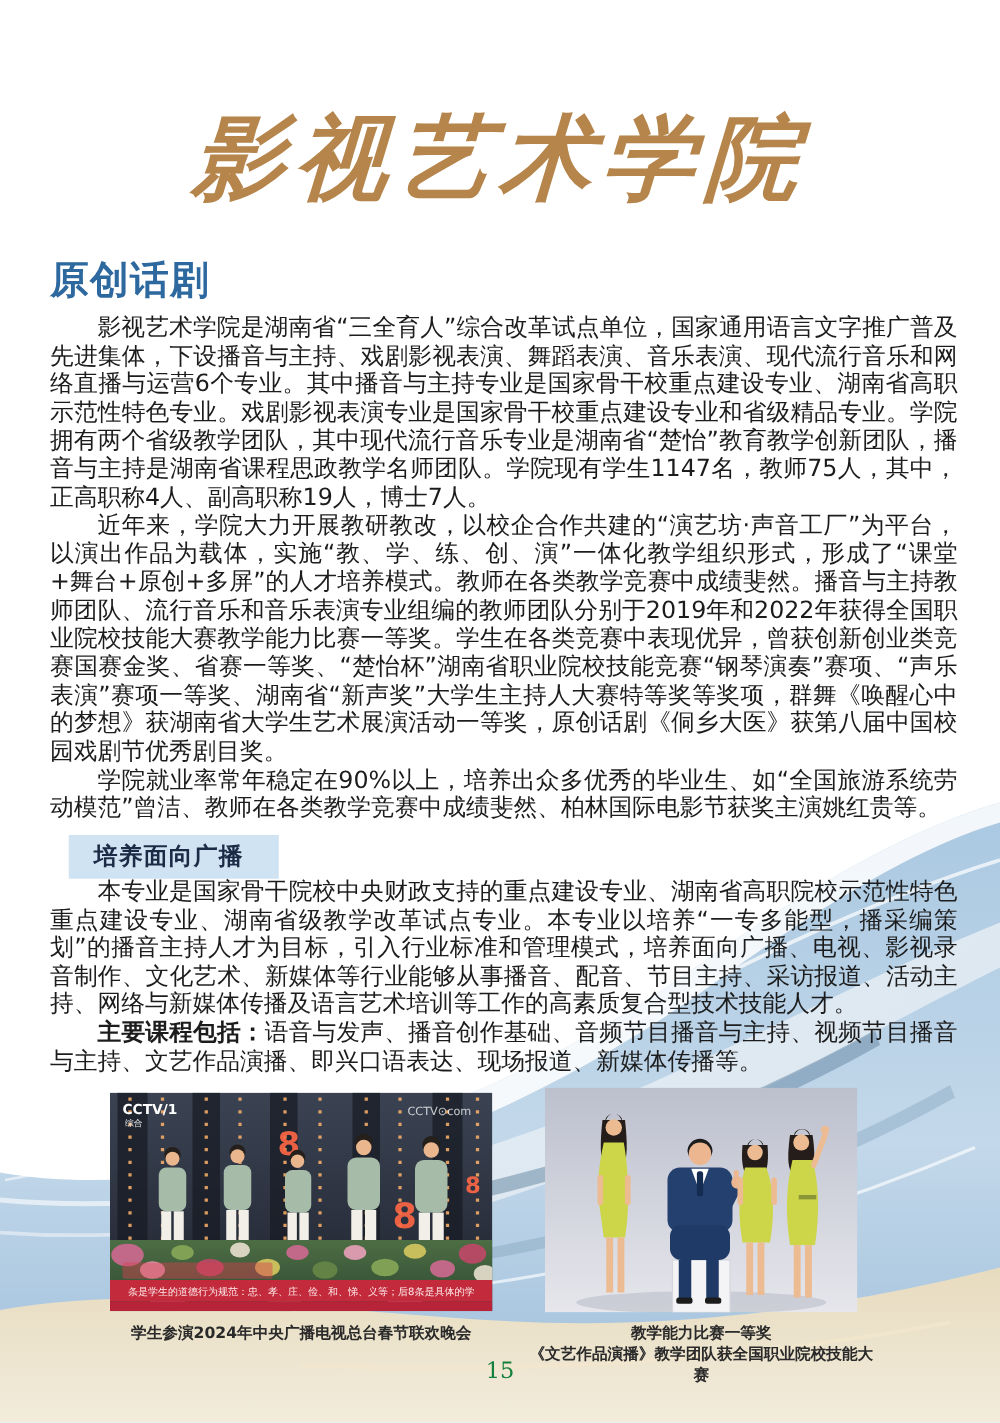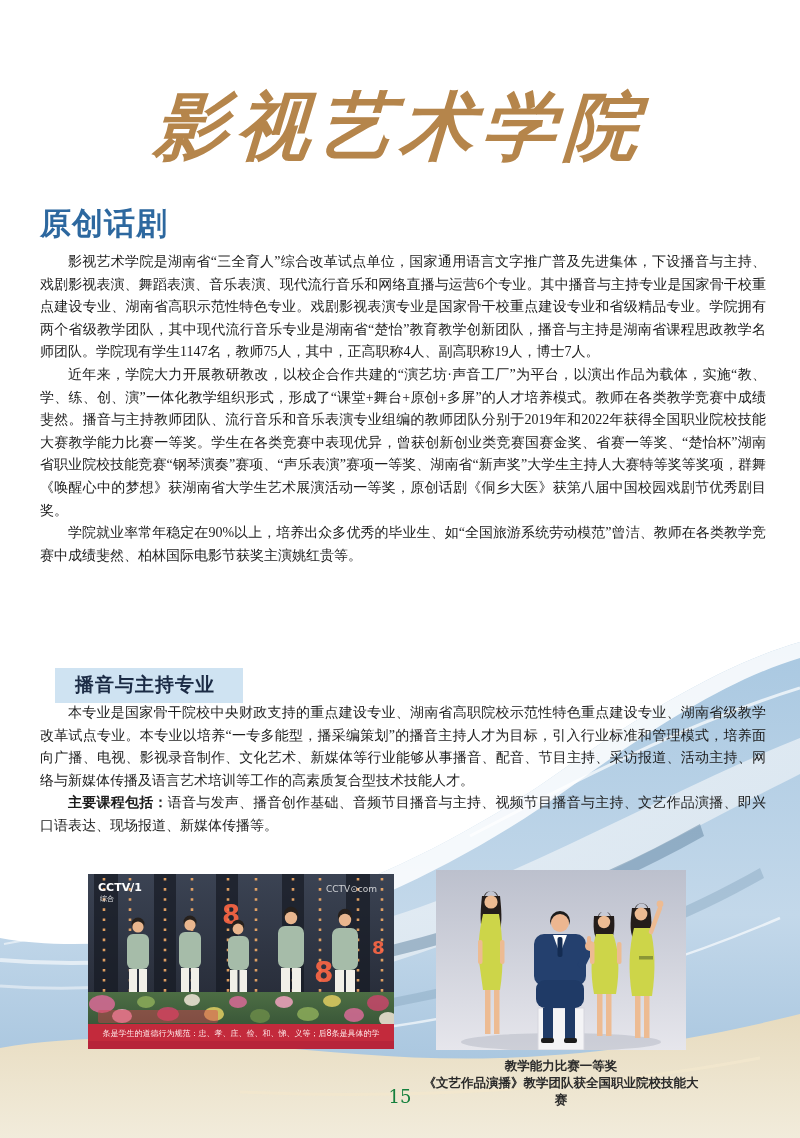--- a/index.html
+++ b/index.html
@@ -27,24 +27,23 @@
     font-size:31px; font-weight:bold; color:#2d689f;
     letter-spacing:1px;
   }
   #h-college { top:203px; }
   #h-major   { top:624px; }
 
   .para-block { position:absolute; left:40px; width:726px; }
   #block-college { top:251px; }
   #block-major   { top:702px; }
   .para-block p {
-    font-size:14px; line-height:22.6px;
+    font-size:19px; line-height:22.6px;
     text-align:justify; text-indent:2em;
     color:#1c1c1c;
-    font-family:Liberation Serif, serif;
   }
   .para-block p b { font-weight:bold; }
 
   .major-band {
     position:absolute; left:55px; top:668px;
     background:#cfe3f2;
     padding:4px 28px 5px 20px;
     font-size:19px; font-weight:bold; color:#1b2b45;
     letter-spacing:1px;
   }
@@ -114,21 +113,21 @@
 
     <div class="section-heading" id="h-college">原创话剧</div>
 
     <div class="para-block" id="block-college">
       <p>影视艺术学院是湖南省“三全育人”综合改革试点单位，国家通用语言文字推广普及先进集体，下设播音与主持、戏剧影视表演、舞蹈表演、音乐表演、现代流行音乐和网络直播与运营6个专业。其中播音与主持专业是国家骨干校重点建设专业、湖南省高职示范性特色专业。戏剧影视表演专业是国家骨干校重点建设专业和省级精品专业。学院拥有两个省级教学团队，其中现代流行音乐专业是湖南省“楚怡”教育教学创新团队，播音与主持是湖南省课程思政教学名师团队。学院现有学生1147名，教师75人，其中，正高职称4人、副高职称19人，博士7人。</p>
       <p>近年来，学院大力开展教研教改，以校企合作共建的“演艺坊·声音工厂”为平台，以演出作品为载体，实施“教、学、练、创、演”一体化教学组织形式，形成了“课堂+舞台+原创+多屏”的人才培养模式。教师在各类教学竞赛中成绩斐然。播音与主持教师团队、流行音乐和音乐表演专业组编的教师团队分别于2019年和2022年获得全国职业院校技能大赛教学能力比赛一等奖。学生在各类竞赛中表现优异，曾获创新创业类竞赛国赛金奖、省赛一等奖、“楚怡杯”湖南省职业院校技能竞赛“钢琴演奏”赛项、“声乐表演”赛项一等奖、湖南省“新声奖”大学生主持人大赛特等奖等奖项，群舞《唤醒心中的梦想》获湖南省大学生艺术展演活动一等奖，原创话剧《侗乡大医》获第八届中国校园戏剧节优秀剧目奖。</p>
       <p>学院就业率常年稳定在90%以上，培养出众多优秀的毕业生、如“全国旅游系统劳动模范”曾洁、教师在各类教学竞赛中成绩斐然、柏林国际电影节获奖主演姚红贵等。</p>
     </div>
 
 
-    <div class="major-band">播音与主持专业</div>
+    <div class="major-band">培养面向广播</div>
 
     <div class="para-block" id="block-major">
       <p>本专业是国家骨干院校中央财政支持的重点建设专业、湖南省高职院校示范性特色重点建设专业、湖南省级教学改革试点专业。本专业以培养“一专多能型，播采编策划”的播音主持人才为目标，引入行业标准和管理模式，培养面向广播、电视、影视录音制作、文化艺术、新媒体等行业能够从事播音、配音、节目主持、采访报道、活动主持、网络与新媒体传播及语言艺术培训等工作的高素质复合型技术技能人才。</p>
       <p><b>主要课程包括：</b><span>语音与发声、播音创作基础、音频节目播音与主持、视频节目播音与主持、文艺作品演播、即兴口语表达、现场报道、新媒体传播等。</span></p>
     </div>
 
     <div class="photo" id="photo-left">
       <svg width="306" height="175" viewBox="0 0 306 175">
         <defs>
           <linearGradient id="stageG" x1="0" y1="0" x2="0" y2="1">
@@ -301,20 +300,21 @@
           <path d="M198,58 C193,78 192,100 196,126 L216,126 C220,100 219,76 214,58 Z" fill="#cdd549"></path>
           <rect x="203" y="86" width="14" height="3.5" fill="#8a9636"></rect>
           <line x1="215" y1="62" x2="224" y2="38" stroke="#edbb92" stroke-width="4.5" stroke-linecap="round"></line>
           <circle cx="224" cy="34" r="3.4" fill="#edbb92"></circle>
           <rect x="199" y="126" width="5.5" height="42" fill="#edbb92"></rect>
           <rect x="208" y="126" width="5.5" height="42" fill="#edbb92"></rect>
         </g>
       </svg>
     </div>
 
+    <div class="caption" id="caption-left">学生参演2024年中央广播电视总台春节联欢晚会</div>
     <div class="caption" id="caption-right">
       <div>教学能力比赛一等奖</div>
       <div>《文艺作品演播》教学团队获全国职业院校技能大赛</div>
     </div>
 
     <div class="page-number">15</div>
 
   </div>
 </div>
 

